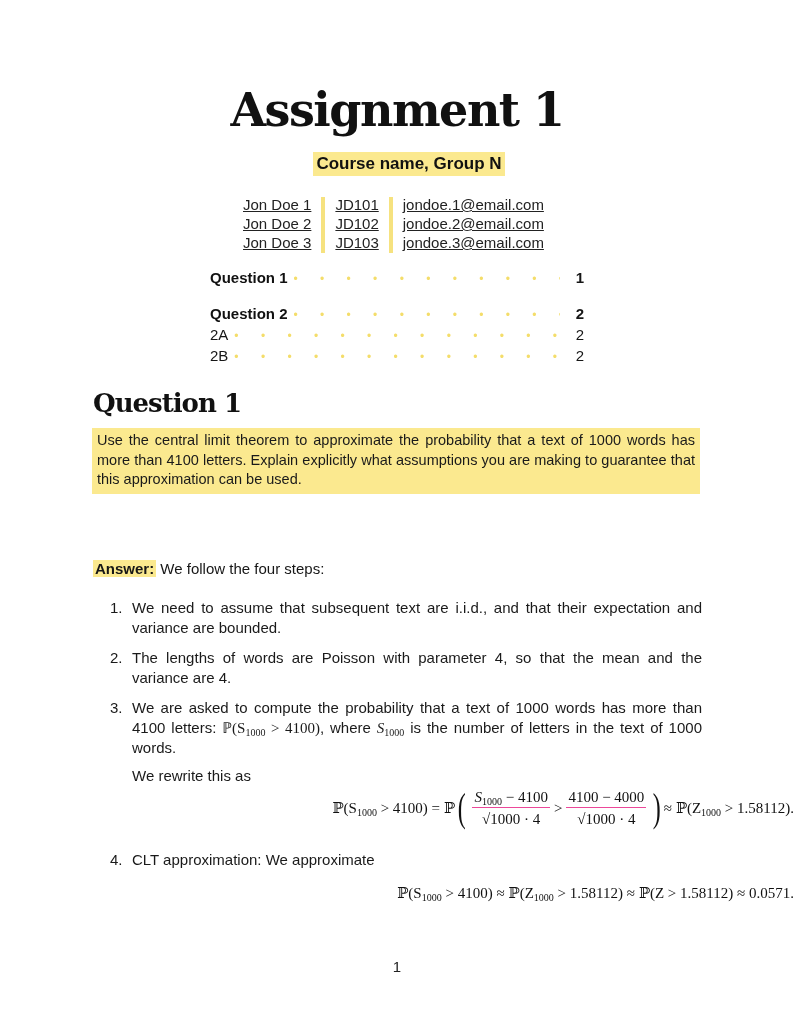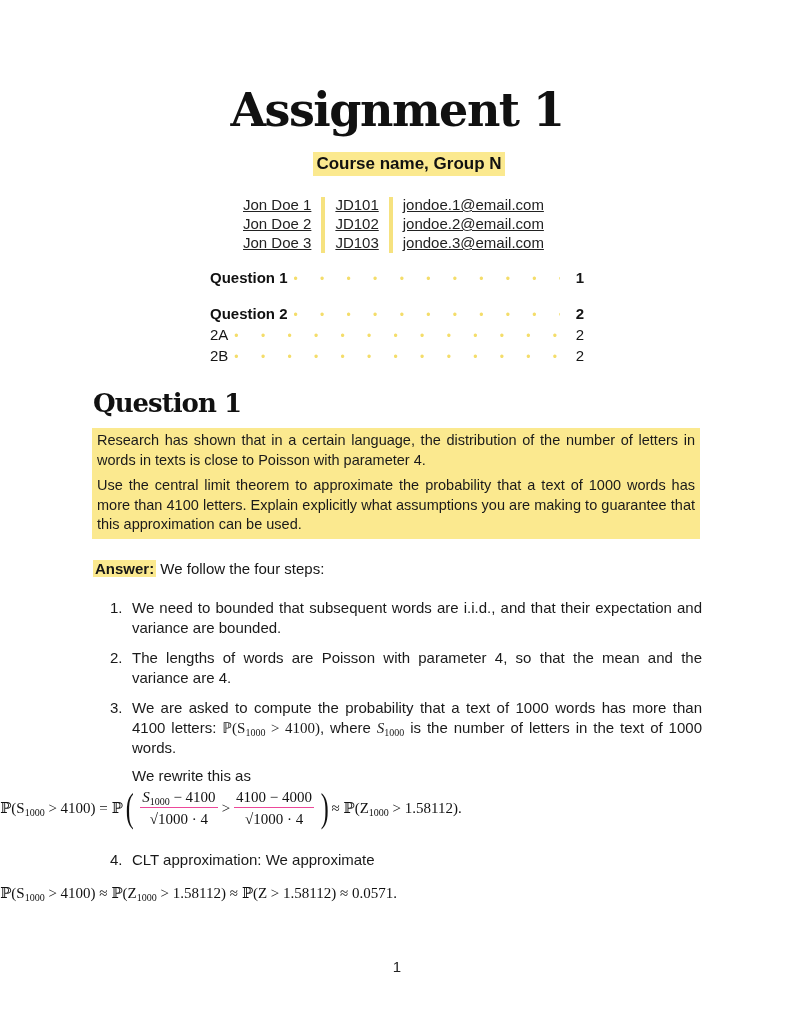--- a/index.html
+++ b/index.html
@@ -160,21 +160,21 @@
     .step .body p { margin: 0; }
     .step .body p.follow { margin-top: 8px; }
     .math {
       font-family: Liberation Serif, serif;
       font-size: 15px;
     }
     sub { font-size: 10px; vertical-align: -3px; line-height: 0; }
     .display-eq {
       position: absolute;
       left: 0; width: 794px;
-      text-align: left;
+      text-align: right;
       font-family: "Liberation Serif", "DejaVu Serif", serif;
       font-size: 15px;
       color: #111;
     }
     .eq1 { top: 788px; }
     .eq2 { top: 884px; }
     .eq-inline {
       display: inline-flex;
       align-items: center;
     }
@@ -256,34 +256,33 @@
     <div class="toc-row">
       <span class="lbl">2B</span>
       <span class="dots">• • • • • • • • • • • • • • • • • • • • • • • • • •</span>
       <span class="pg">2</span>
     </div>
   </div>
 
   <div class="section-title">Question 1</div>
 
   <div class="question-box">
-    <p>Research has shown that in a certain language, the distribution of the number of letters in words in texts is close to Poisson with parameter 4.</p>
     <p>Use the central limit theorem to approximate the probability that a text of 1000 words has more than 4100 letters.  Explain explicitly what assumptions you are making to guarantee that this approximation can be used.</p>
   </div>
 
   <div class="answer-line">
     <span class="answer-label">Answer:</span>
     <span>We follow the four steps:</span>
   </div>
 
   <div class="steps">
     <div class="step">
       <span class="num">1.</span>
       <div class="body">
-          <p>We need to bounded that subsequent words are i.i.d., and that their expectation and variance are bounded.</p>
+          <p>We need to assume that subsequent text are i.i.d., and that their expectation and variance are bounded.</p>
         </div>
     </div>
     <div class="step">
       <span class="num">2.</span>
       <div class="body">
           <p>The lengths of words are Poisson with parameter 4, so that the mean and the variance are 4.</p>
         </div>
     </div>
     <div class="step">
       <span class="num">3.</span>

